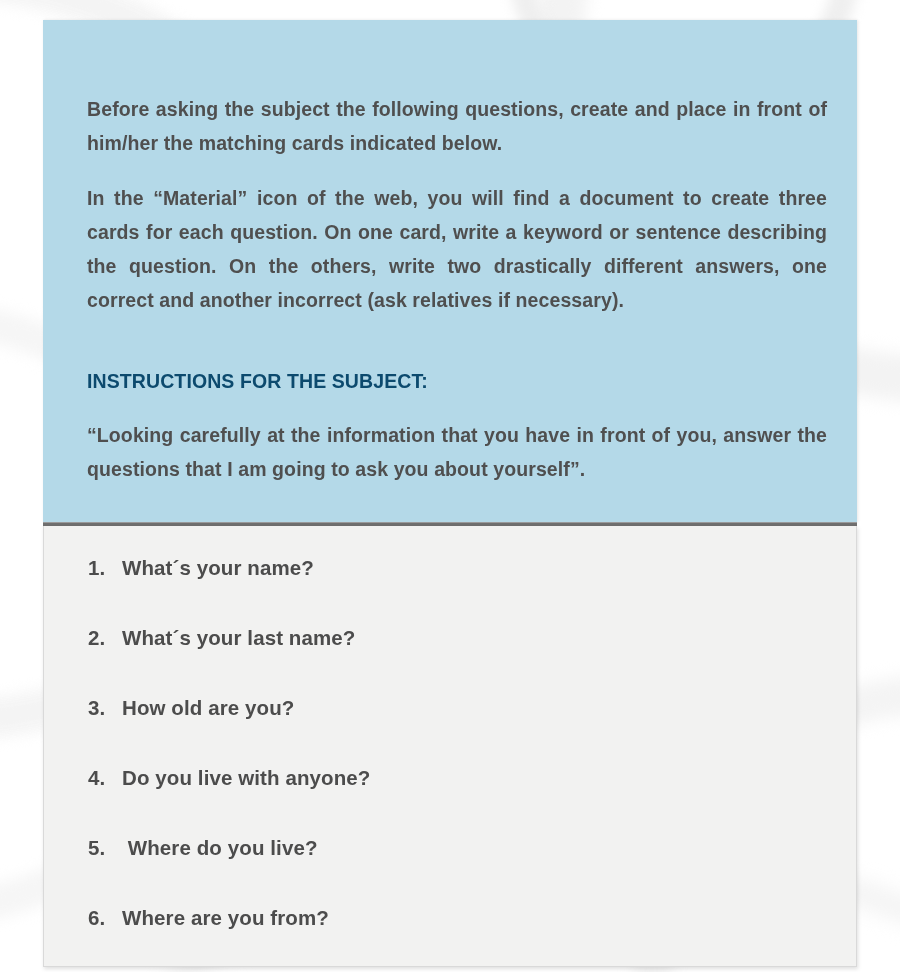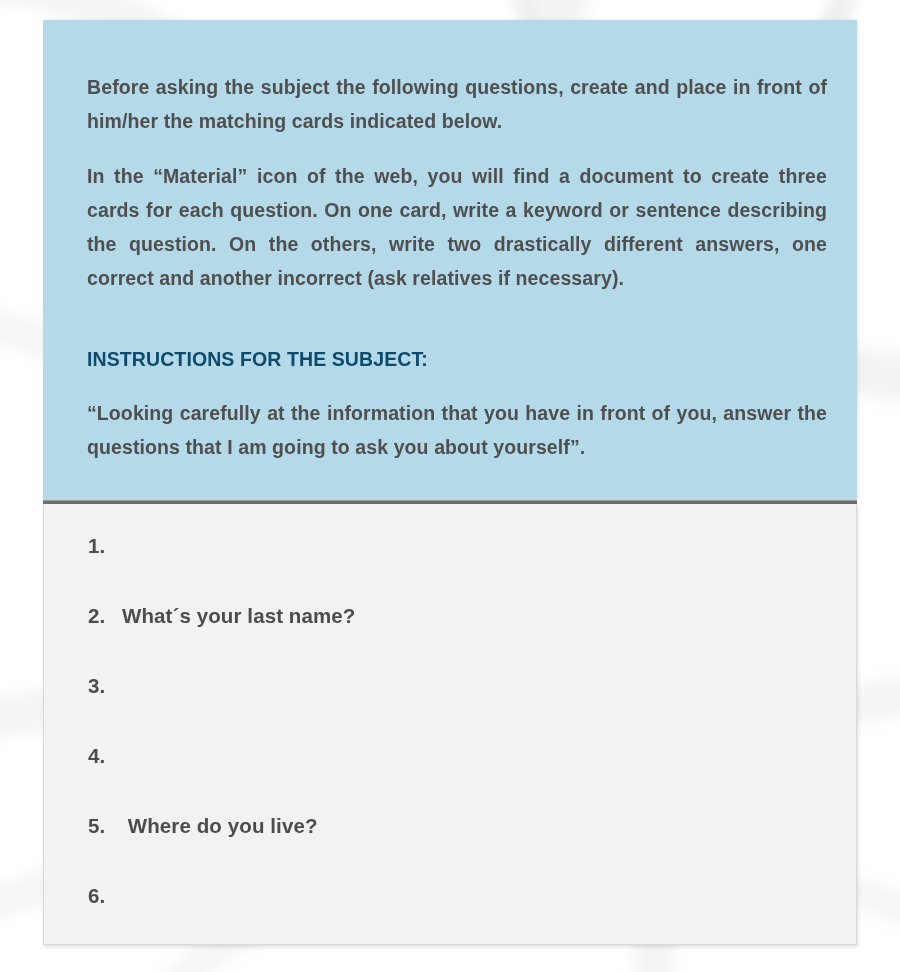--- a/index.html
+++ b/index.html
@@ -71,21 +71,21 @@
   #doc-card {
     position: absolute;
     left: 43px;
     top: 20px;
     width: 814px;
     z-index: 2;
   }
 
   #intro-panel {
     background: #b4d9e8;
-    padding: 50px 30px 28px 44px;
+    padding: 72px 30px 28px 44px;
     box-sizing: border-box;
     box-shadow: 1px 0 3px rgba(0,0,0,.10);
   }
 
   #intro-divider {
     height: 4px;
     background: #6f6f6f;
     border-top: 1px solid #9a9a9a;
     box-sizing: border-box;
   }
@@ -175,34 +175,38 @@
       <span>“Looking carefully at the information that you have in front of you, answer the questions that I am going to ask you about yourself”.</span>
     </p>
   </div>
 
   <div id="intro-divider"></div>
 
   <div id="questions-panel">
     <ol id="questions-list">
       <li class="question-item">
         <span class="q-num">1.</span>
+        <span class="q-text">What´s your name?</span>
       </li>
       <li class="question-item">
         <span class="q-num">2.</span>
         <span class="q-text">What´s your last name?</span>
       </li>
       <li class="question-item">
         <span class="q-num">3.</span>
+        <span class="q-text">How old are you?</span>
       </li>
       <li class="question-item">
         <span class="q-num">4.</span>
+        <span class="q-text">Do you live with anyone?</span>
       </li>
       <li class="question-item">
         <span class="q-num">5.</span>
         <span class="q-text"> Where do you live?</span>
       </li>
       <li class="question-item">
         <span class="q-num">6.</span>
+        <span class="q-text">Where are you from?</span>
       </li>
     </ol>
   </div>
 
 </div>
 
 </body></html>

